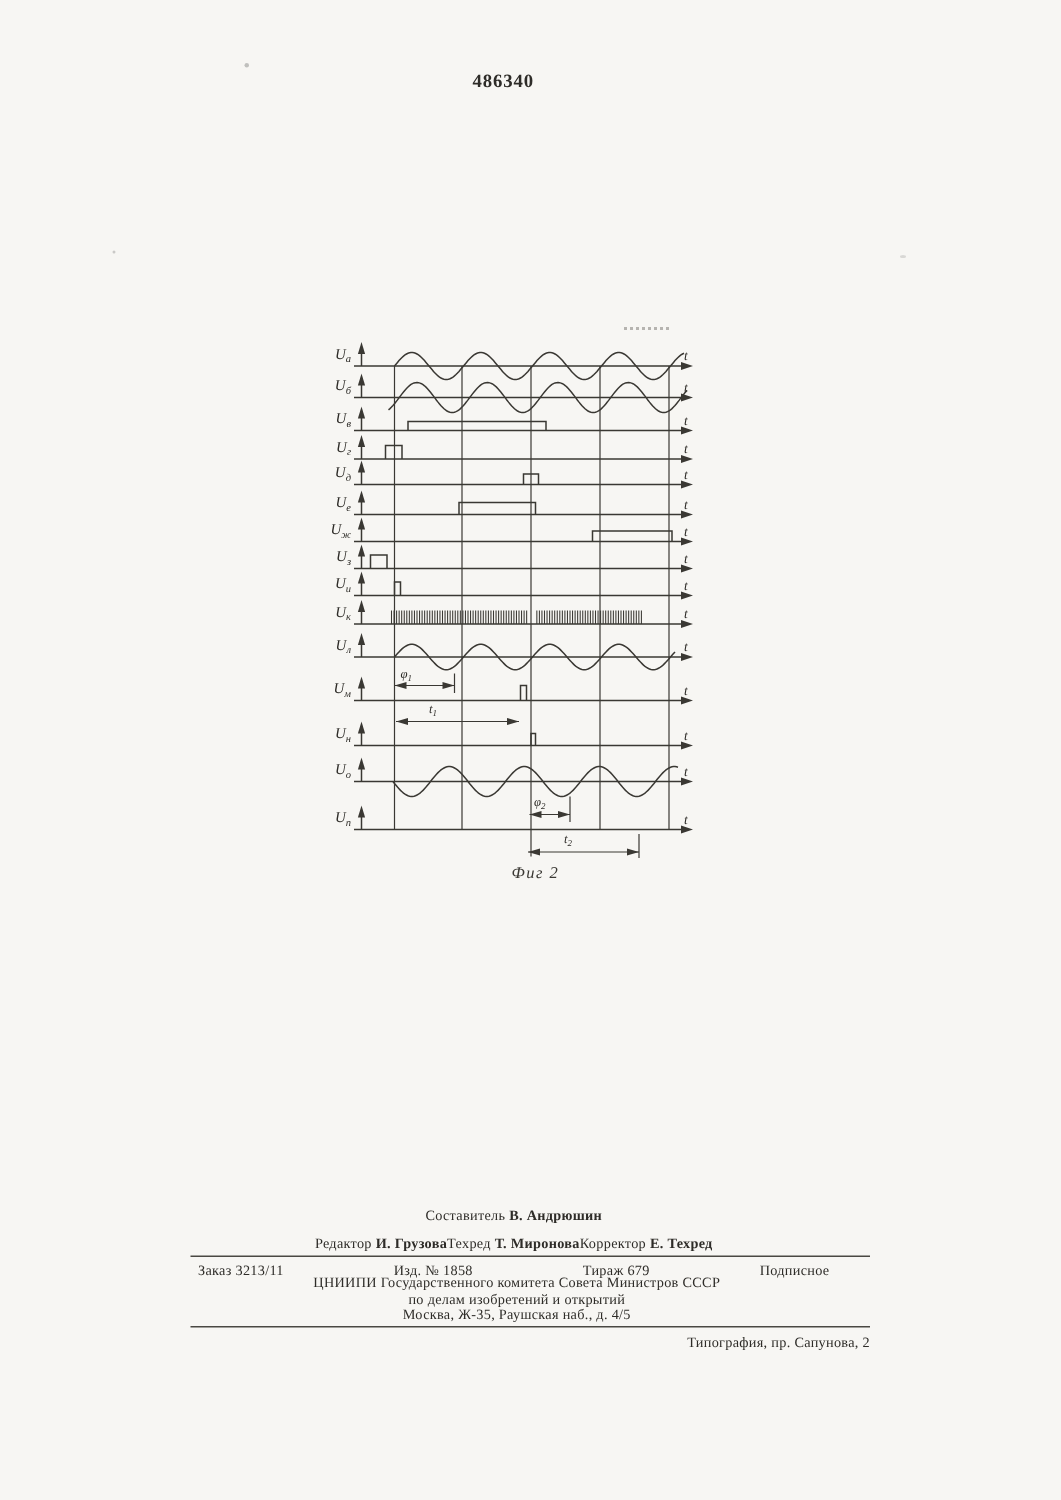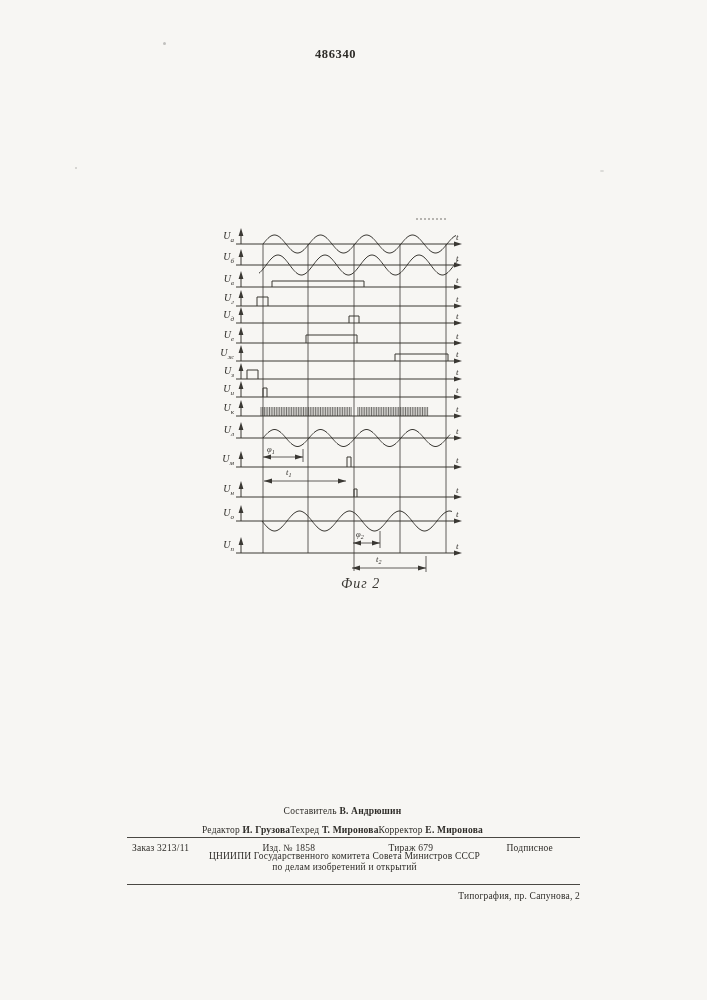--- a/index.html
+++ b/index.html
@@ -1,20 +1,20 @@
 <!DOCTYPE html>
 <html><head>
 <meta charset="utf-8">
 <style>
   html,body{margin:0;padding:0;background:#f7f6f3;}
   .page{position:relative;width:707px;height:1000px;background:#f7f6f3;overflow:hidden;
         font-family:"Liberation Serif", serif;color:#2e2c28;}
   .patent-number{position:absolute;left:315px;top:47px;font-size:12.5px;font-weight:bold;
         letter-spacing:.6px;}
-  .fig-caption{position:absolute;left:341px;top:576px;font-size:14px;font-style:italic;
+  .fig-caption{position:absolute;left:341px;top:576px;font-size:11px;font-style:italic;
         letter-spacing:1px;color:#3a3833;}
   svg text{font-family:"Liberation Serif", serif;fill:#2e2c28;}
   .ln{stroke:#3a3833;stroke-width:1;fill:none;}
   .thin{stroke-width:.8;}
   .hair{stroke-width:.7;}
   .ar{fill:#3a3833;stroke:none;}
   .it{font-style:italic;}
   .lbl{font-size:10px;}
   .tsm{font-size:9px;}
   .dsm{font-size:8.5px;}
@@ -182,29 +182,30 @@
   <div class="fig-caption">Фиг 2</div>
 
   <div class="footer">
     <div class="f-compiler">
       <span>Составитель</span>
       <b>В. Андрюшин</b>
     </div>
     <div class="f-roles">
       <span><span>Редактор</span> <b>И. Грузова</b></span>
       <span><span>Техред</span> <b>Т. Миронова</b></span>
-      <span><span>Корректор</span> <b>Е. Миронова</b></span>
+      <span><span>Корректор</span> <b>Е. Техред</b></span>
     </div>
     <div class="f-rule r1"></div>
     <div class="f-order">
       <span>Заказ 3213/11</span>
       <span>Изд. № 1858</span>
       <span>Тираж 679</span>
       <span>Подписное</span>
     </div>
     <div class="f-org">
       <div>ЦНИИПИ Государственного комитета Совета Министров СССР</div>
       <div>по делам изобретений и открытий</div>
+      <div>Москва, Ж-35, Раушская наб., д. 4/5</div>
     </div>
     <div class="f-rule r2"></div>
     <div class="f-printer">Типография, пр. Сапунова, 2</div>
   </div>
 </div>
 
 </body></html>

